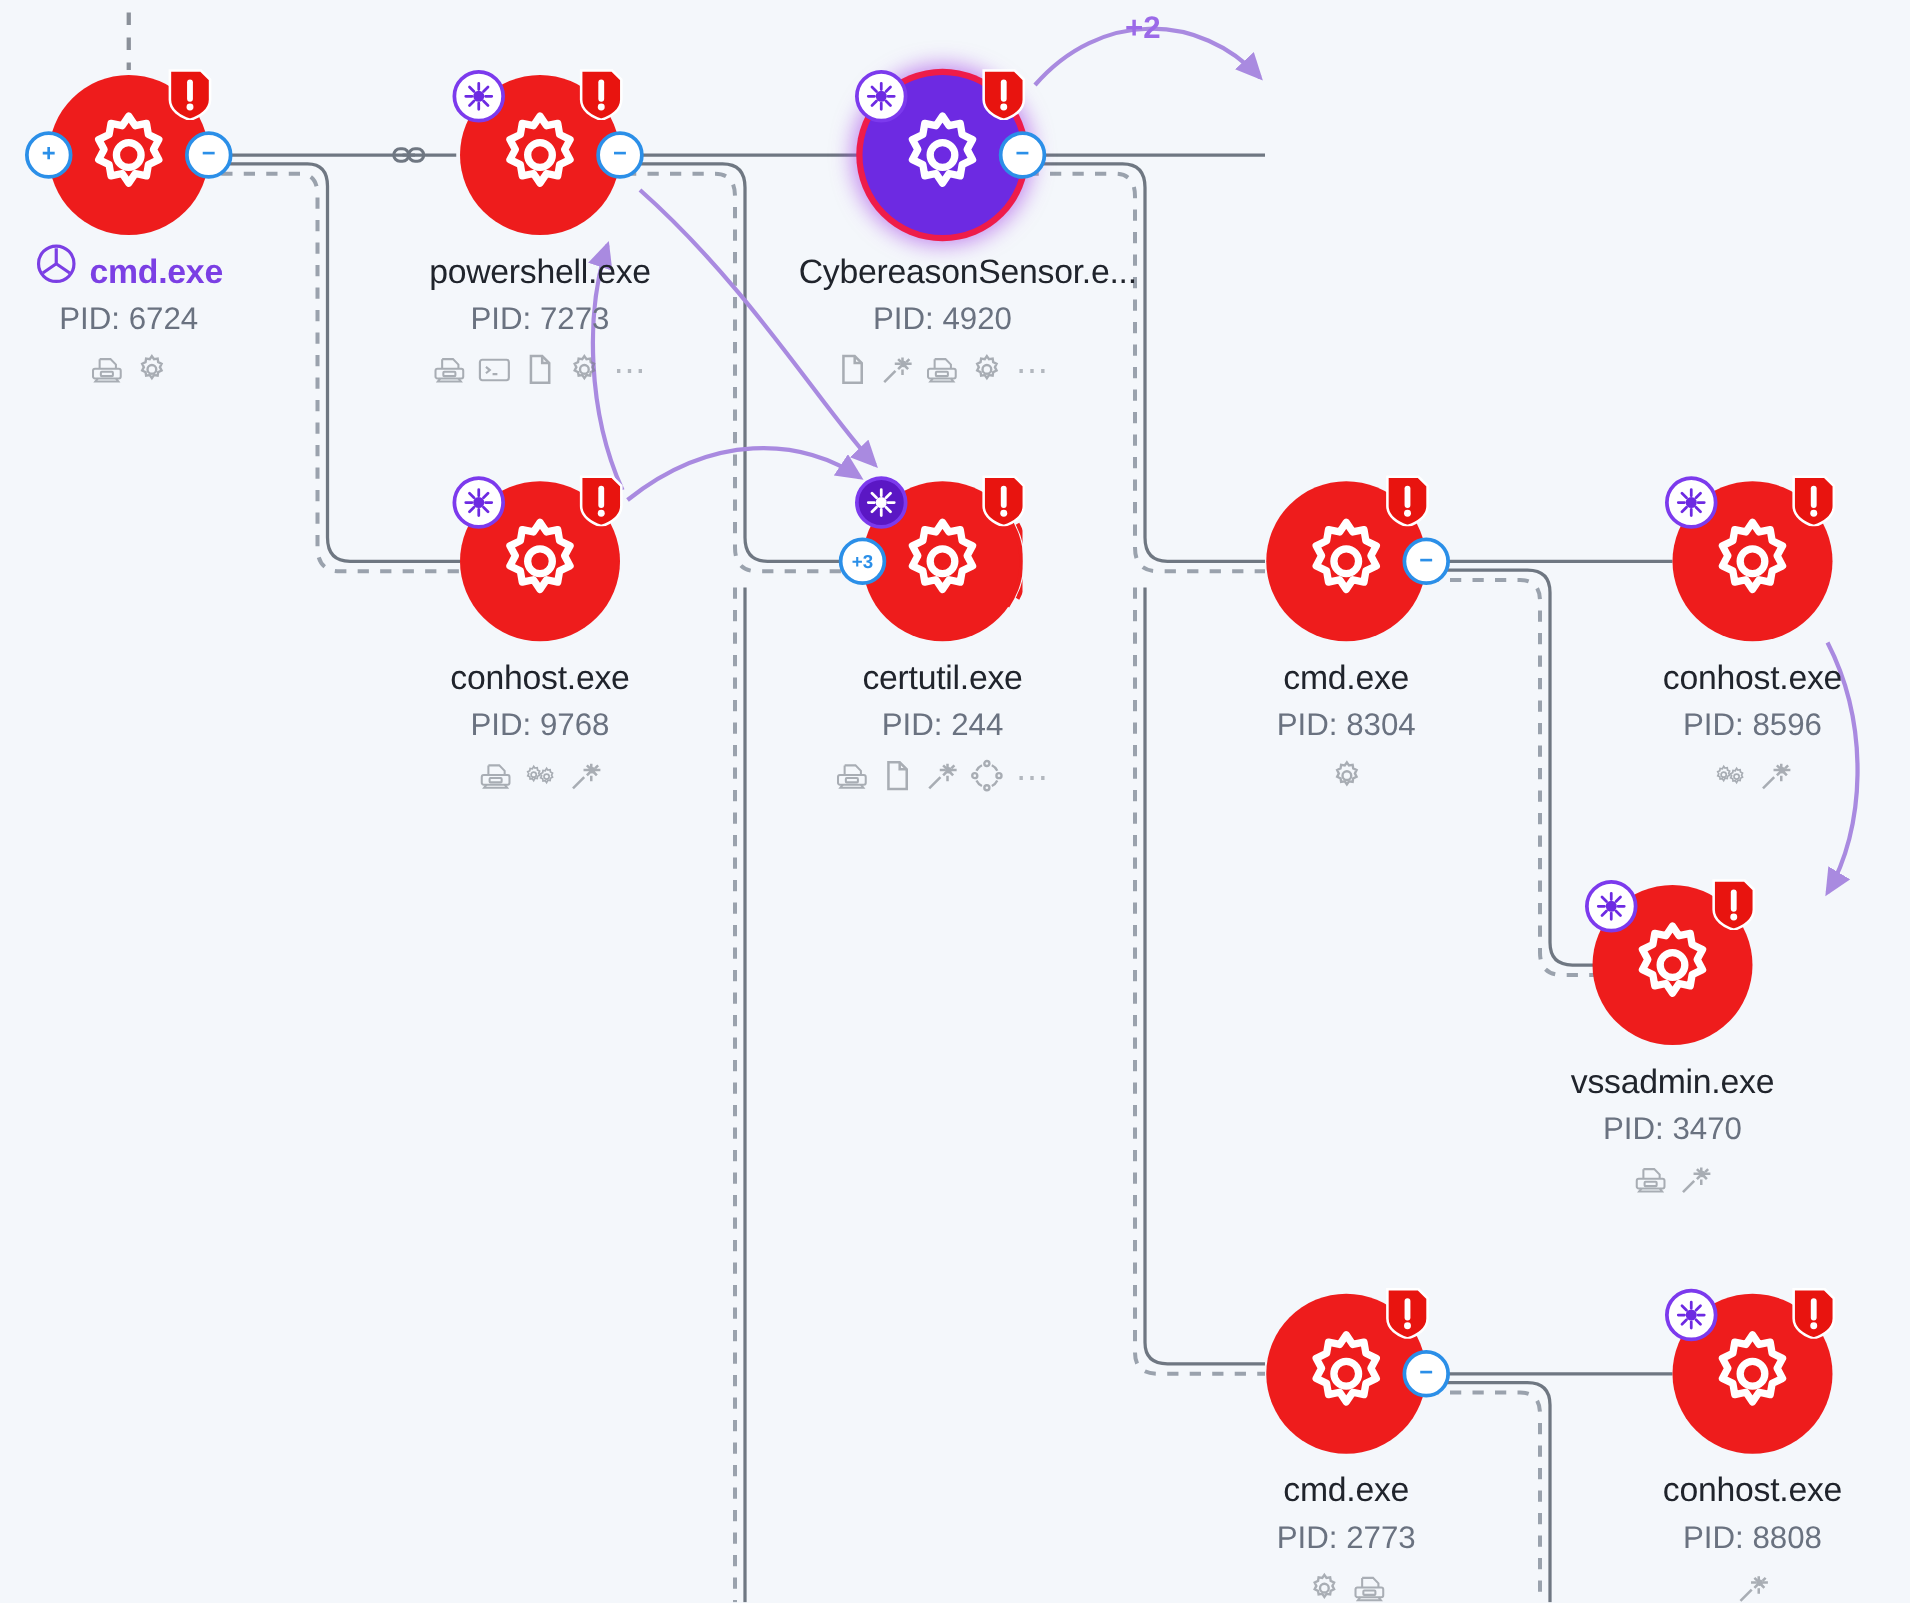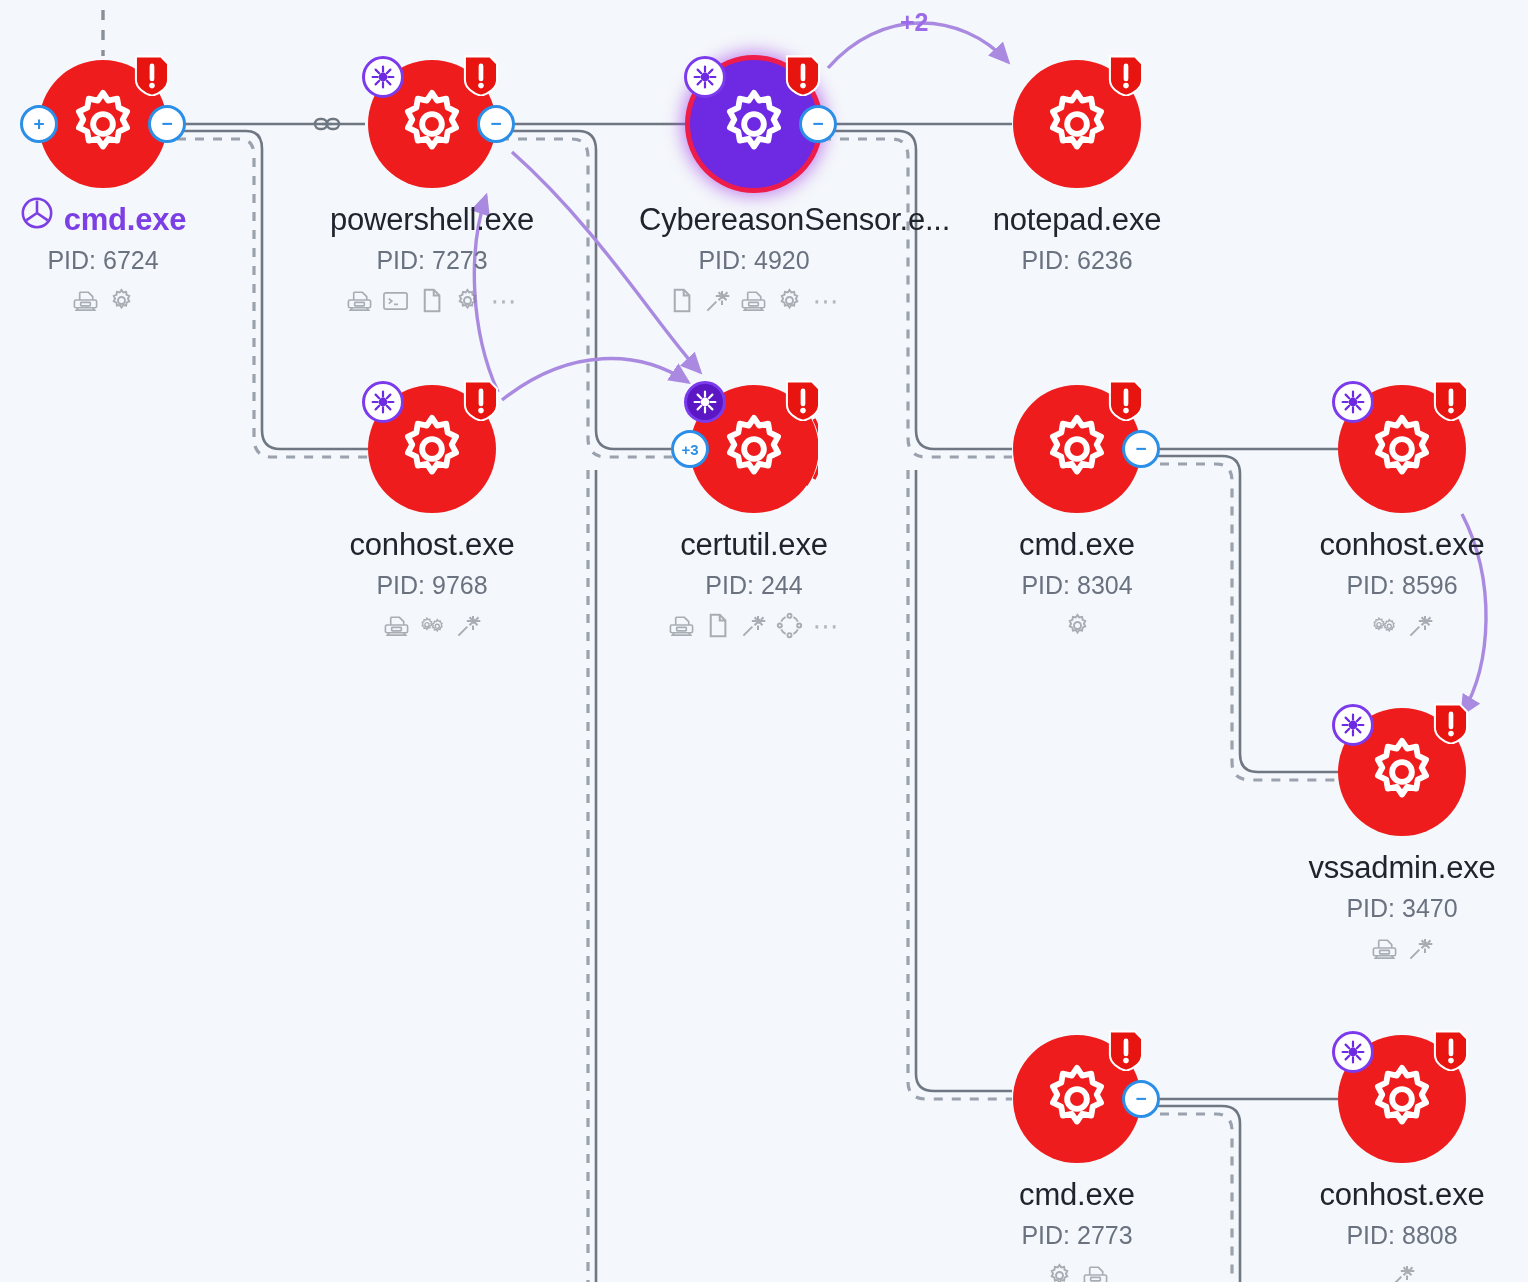--- a/index.html
+++ b/index.html
@@ -108,21 +108,21 @@
     z-index: 6;
     cursor: pointer;
   }
   .toggle.left  { left: -19px; }
   .toggle.right { right: -19px; }
   .toggle.plus3 { font-size: 15px; line-height: 33px; }
 
   
   .node-name {
     margin-top: 14px;
-    font-size: 31px;
+    font-size: 27px;
     color: #20242c;
     white-space: nowrap;
     letter-spacing: -0.2px;
   }
   .node-name.root-hl { color: #7b3fe4; font-weight: 700; }
   .root-name-row {
     display: flex; align-items: center; justify-content: center; gap: 10px;
   }
   .tree-icon { width: 34px; height: 34px; flex: 0 0 34px; }
   .node-pid {
@@ -380,39 +380,20 @@
           </span>
           <span>
             <svg viewBox="0 0 24 24" fill="none" stroke="#7b8189" stroke-width="1.7">
               <circle cx="12" cy="12" r="3.1"></circle>
               <path d="M12 2.6l1.5 2.2 2.6-.5.4 2.6 2.4 1.1-1.2 2.4 1.2 2.4-2.4 1.1-.4 2.6-2.6-.5L12 18.2l-1.5-2.2-2.6.5-.4-2.6-2.4-1.1 1.2-2.4L5.1 8l2.4-1.1.4-2.6 2.6.5z"></path>
             </svg>
           </span>
           <span class="dots">⋯</span>
         </div>
       </div>
-      <div class="node" style="left: 1077px; top: 60px;">
-        <div class="bubble-wrap">
-          <div class="bubble">
-            <span>
-              <svg class="gear-glyph" viewBox="0 0 24 24" fill="none" stroke="#ffffff" stroke-width="1.9" stroke-linejoin="round">
-                <circle cx="12" cy="12" r="3.2"></circle>
-                <path d="M12 1.9l1.7 2.5 2.9-.6.5 2.9 2.7 1.3-1.4 2.6 1.4 2.6-2.7 1.3-.5 2.9-2.9-.6L12 19.3l-1.7-2.5-2.9.6-.5-2.9-2.7-1.3 1.4-2.6-1.4-2.6 2.7-1.3.5-2.9 2.9.6z"></path>
-              </svg>
-            </span>
-          </div>
-          <div class="badge-shield"><svg viewBox="0 0 26 30">
-              <path d="M2 3h17l5 5v11c0 5.6-5.6 9.4-11 11C7.6 28.4 2 24.6 2 19z" fill="#e8140f" stroke="#ffffff" stroke-width="1.4"></path>
-              <path d="M13 9.5v9" stroke="#ffffff" stroke-width="3.2" stroke-linecap="round"></path>
-              <circle cx="13" cy="23" r="1.9" fill="#ffffff"></circle>
-            </svg></div>
-        </div>
-        <div class="node-name">notepad.exe</div>
-        <div class="node-pid">PID: 6236</div>
-      </div>
       <div class="node" style="left: 432px; top: 385px;">
         <div class="bubble-wrap">
           <div class="bubble">
             <span>
               <svg class="gear-glyph" viewBox="0 0 24 24" fill="none" stroke="#ffffff" stroke-width="1.9" stroke-linejoin="round">
                 <circle cx="12" cy="12" r="3.2"></circle>
                 <path d="M12 1.9l1.7 2.5 2.9-.6.5 2.9 2.7 1.3-1.4 2.6 1.4 2.6-2.7 1.3-.5 2.9-2.9-.6L12 19.3l-1.7-2.5-2.9.6-.5-2.9-2.7-1.3 1.4-2.6-1.4-2.6 2.7-1.3.5-2.9 2.9.6z"></path>
               </svg>
             </span>
           </div>
@@ -594,21 +575,21 @@
           <span>
             <svg viewBox="0 0 24 24" fill="none" stroke="#7b8189" stroke-width="1.8">
               <path d="M3 21l8-8"></path>
               <path d="M16 3.5v4M16 12v4M10.5 8h4M18.5 8h4"></path>
               <path d="M12.9 4.7l2.2 2.2M17.8 9.6l2.2 2.2M20.9 4.7l-2.2 2.2M15.1 9.6l-2.2 2.2"></path>
               <circle cx="16.6" cy="8.2" r="2.3" fill="#7b8189" stroke="none"></circle>
             </svg>
           </span>
         </div>
       </div>
-      <div class="node" style="left: 1402px; top: 708px;">
+      <div class="node" style="left: 1338px; top: 708px;">
         <div class="bubble-wrap">
           <div class="bubble">
             <span>
               <svg class="gear-glyph" viewBox="0 0 24 24" fill="none" stroke="#ffffff" stroke-width="1.9" stroke-linejoin="round">
                 <circle cx="12" cy="12" r="3.2"></circle>
                 <path d="M12 1.9l1.7 2.5 2.9-.6.5 2.9 2.7 1.3-1.4 2.6 1.4 2.6-2.7 1.3-.5 2.9-2.9-.6L12 19.3l-1.7-2.5-2.9.6-.5-2.9-2.7-1.3 1.4-2.6-1.4-2.6 2.7-1.3.5-2.9 2.9.6z"></path>
               </svg>
             </span>
           </div>
           <div class="badge-shield"><svg viewBox="0 0 26 30">

